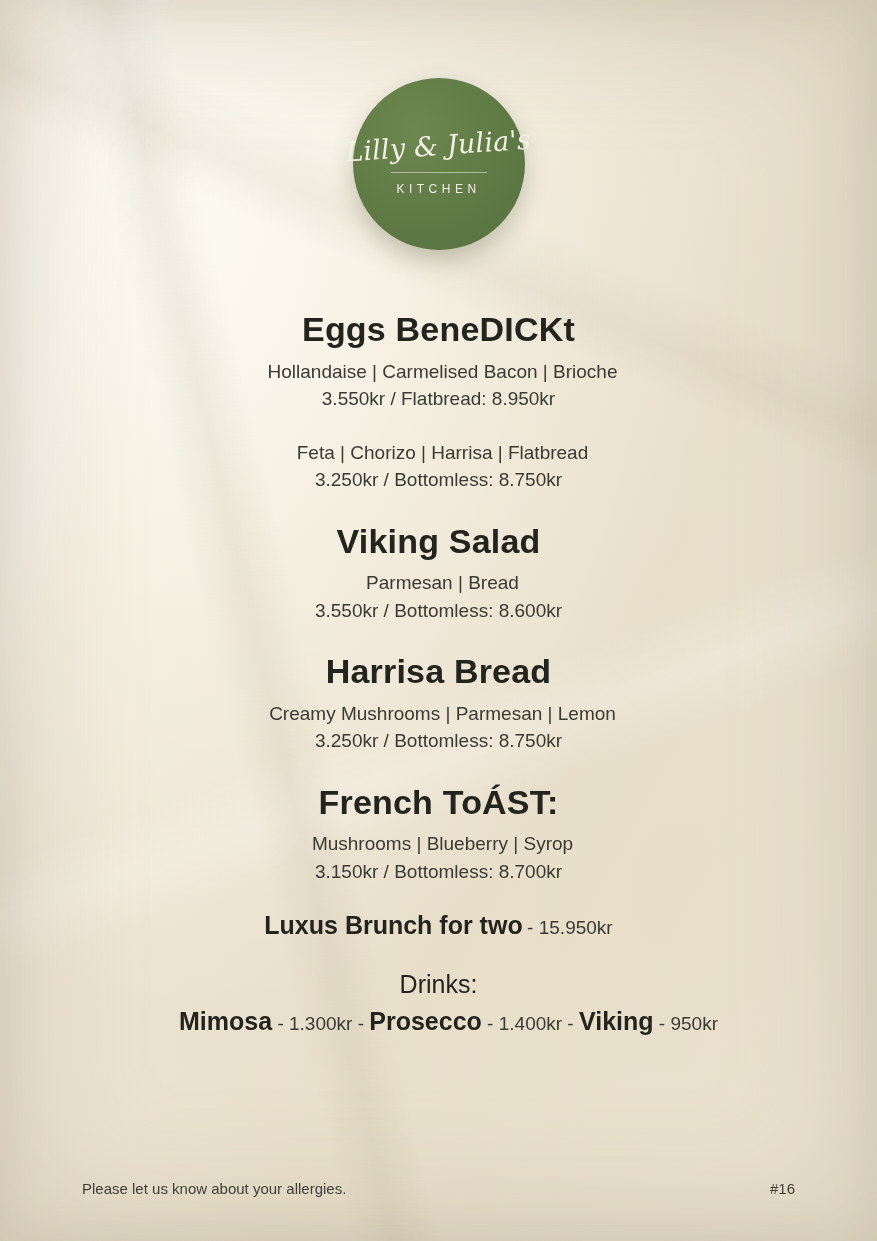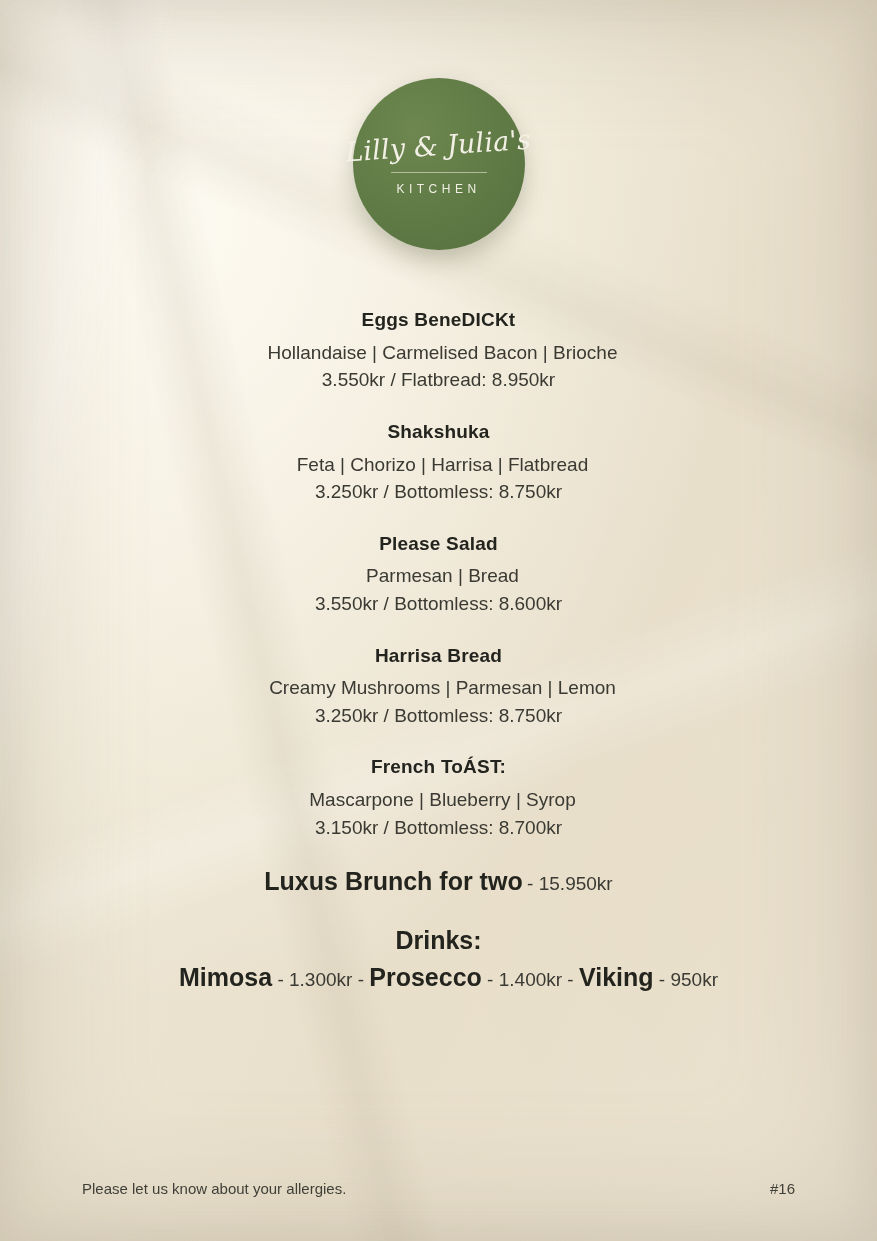--- a/index.html
+++ b/index.html
@@ -93,21 +93,21 @@
   
   .menu {
     position: absolute;
     top: 308px;
     left: 0;
     right: 0;
     text-align: center;
   }
   .item { margin-bottom: 26px; }
   .item-name {
-    font-size: 19px;
+    font-size: 34px;
     font-weight: bold;
     letter-spacing: 0.2px;
     color: #24241f;
     line-height: 1.25;
   }
   .item-desc {
     font-size: 19px;
     color: #3a3a33;
     margin-top: 7px;
     line-height: 1.45;
@@ -130,21 +130,21 @@
     color: #24241f;
   }
   .special-price {
     font-size: 19px;
     font-weight: 300;
     color: #3a3a33;
   }
 
   .drinks-title {
     font-size: 25px;
-    font-weight: bold;
+    font-weight: normal;
     color: #24241f;
     margin-bottom: 8px;
   }
   .drinks-line {
     font-size: 19px;
     font-weight: 300;
     color: #3a3a33;
     margin-left: 20px;
   }
   .drink-name {
@@ -184,40 +184,39 @@
 
   <div class="menu">
 
     <div class="item">
       <div class="item-name">Eggs BeneDICKt</div>
       <div class="item-desc">Hollandaise | Carmelised Bacon | Brioche</div>
       <div class="item-price">3.550kr / Flatbread: 8.950kr</div>
     </div>
 
     <div class="item">
-      <div class="item-name">Shakshuka</div>
       <div class="item-desc">Feta | Chorizo | Harrisa | Flatbread</div>
       <div class="item-price">3.250kr / Bottomless: 8.750kr</div>
     </div>
 
     <div class="item">
-      <div class="item-name">Please Salad</div>
+      <div class="item-name">Viking Salad</div>
       <div class="item-desc">Parmesan | Bread</div>
       <div class="item-price">3.550kr / Bottomless: 8.600kr</div>
     </div>
 
     <div class="item">
       <div class="item-name">Harrisa Bread</div>
       <div class="item-desc">Creamy Mushrooms | Parmesan | Lemon</div>
       <div class="item-price">3.250kr / Bottomless: 8.750kr</div>
     </div>
 
     <div class="item">
       <div class="item-name">French ToÁST:</div>
-      <div class="item-desc">Mascarpone | Blueberry | Syrop</div>
+      <div class="item-desc">Mushrooms | Blueberry | Syrop</div>
       <div class="item-price">3.150kr / Bottomless: 8.700kr</div>
     </div>
 
     <div class="special">
       <span class="special-name">Luxus Brunch for two</span>
       <span class="special-price">- 15.950kr</span>
     </div>
 
     <div class="drinks">
       <div class="drinks-title">Drinks:</div>

